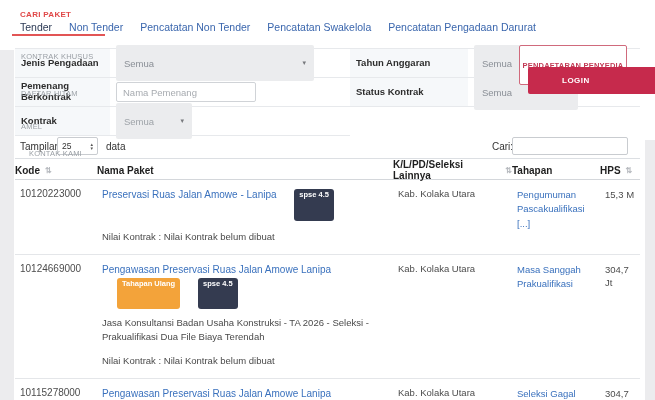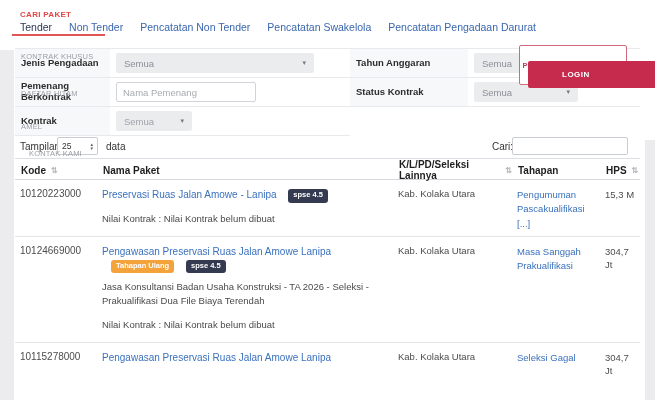--- a/index.html
+++ b/index.html
@@ -16,31 +16,31 @@
   .cari-paket { position:absolute; left:20px; top:10px; font-size:8px; font-weight:bold; color:#e04848; letter-spacing:.3px; }
   .tabs { position:absolute; left:20px; top:21px; display:flex; gap:17px; font-size:10.5px; white-space:nowrap; }
   .tab { color:#3a66ad; cursor:pointer; text-decoration:none; }
   .tab.active { color:#2c3a55; }
   .tab-underline { position:absolute; left:12px; top:34px; width:93px; height:2px; background:#e25555; }
 
   
   .btn-pendaftaran { position:absolute; left:519px; top:45px; width:108px; height:40px; z-index:6;
     background:#fff; border:1px solid #d06a7c; color:#c23a55; font-size:7.5px; font-weight:bold;
     display:flex; align-items:center; justify-content:center; border-radius:2px; letter-spacing:.2px; }
-  .btn-login { position:absolute; left:528px; top:61px; width:127px; height:27px; z-index:6;
+  .btn-login { position:absolute; left:528px; top:67px; width:127px; height:27px; z-index:6;
     background:#c62a4c; color:#fff; font-size:8px; font-weight:bold; display:flex; align-items:center;
     padding-left:34px; letter-spacing:.5px; border-radius:2px 0 0 2px; }
 
   
   .filters { position:absolute; left:15px; top:48px; width:625px; display:grid;
     grid-template-columns:95px 240px 118px 172px; grid-auto-rows:29px;
     border-top:1px solid #e7e9ec; font-size:9.5px; }
   .fcell { border-bottom:1px solid #e7e9ec; display:flex; align-items:center; padding:2px 6px; }
   .flabel { background:#f6f8fa; font-weight:bold; color:#2d2d2d; line-height:1.15; }
-  .sel { background:#ebecee; color:#8a8f96; height:20px; border-radius:2px;
+  .sel { background:#ebecee; color:#8a8f96; height:36px; border-radius:2px;
     display:flex; align-items:center; justify-content:space-between; padding:0 8px; cursor:pointer; }
   .sel .caret { color:#77797d; font-size:7px; margin-left:8px; }
   .sel-w1 { width:198px; } .sel-w2 { width:96px; } .sel-w3 { width:104px; }
   .sel-year { background:#f2f3f5; color:#3f3f3f; width:48px; padding:0 6px; }
   .sel-kontrak { width:76px; color:#9ea3a8; background:#ebecee; }
   .inp-pemenang { width:140px; height:20px; border:1px solid #d0d3d7; border-radius:2px;
     font-size:9.5px; padding:0 6px; color:#333; font-family:"Liberation Sans",sans-serif; }
   .inp-pemenang::placeholder { color:#a7abb0; }
 
   
@@ -58,29 +58,29 @@
   .cari-label { position:absolute; left:492px; top:141px; font-size:10px; color:#333; }
   .cari-input { position:absolute; left:512px; top:137px; width:116px; height:18px;
     border:1px solid #c9ccd0; border-radius:2px; font-size:10px; padding:0 5px;
     font-family:"Liberation Sans",sans-serif; }
 
   
   .table { position:absolute; left:15px; top:158px; width:625px; font-size:9.5px; }
   .thead { display:grid; grid-template-columns:82px 296px 119px 88px 40px;
     border-top:1px solid #dcdfe3; border-bottom:1px solid #d4d7db; height:22px;
     align-items:center; font-weight:bold; font-size:10px; color:#1e1e1e; }
-  .th { padding-left:6px; display:flex; align-items:center; }
+  .th { padding-left:0; display:flex; align-items:center; }
   .sort-icon { font-size:8px; color:#b6b9be; margin-left:5px; cursor:pointer; }
   .trow { display:grid; grid-template-columns:82px 296px 119px 88px 40px; border-bottom:1px solid #e4e6e9; }
   .td { padding:8px 5px 2px 5px; }
   .kode { color:#4c4c4c; font-size:10px; }
   .pkt-title { font-size:10px; color:#3a71bd; line-height:1.4; }
   .pkt-title a { color:#3a71bd; text-decoration:none; cursor:pointer; }
   .badge { display:inline-block; font-size:7.5px; font-weight:bold; color:#fff;
-    padding:1px 5px 2px 5px; border-radius:3px; margin-left:9px; vertical-align:1px; }
+    padding:1px 5px 20px 5px; border-radius:3px; margin-left:15px; vertical-align:1px; }
   .badge-dark { background:#343b50; }
   .badge-orange { background:#f3a33a; }
   .desc { color:#4a4a4a; margin-top:7px; line-height:1.5; }
   .nilai { color:#4a4a4a; margin-top:10px; padding-bottom:10px; }
   .instansi { color:#4c4c4c; }
   .tahapan a { color:#3a71bd; text-decoration:none; line-height:1.5; cursor:pointer; }
   .hps { color:#4c4c4c; line-height:1.4; }
 </style>
 </head>
 <body>

